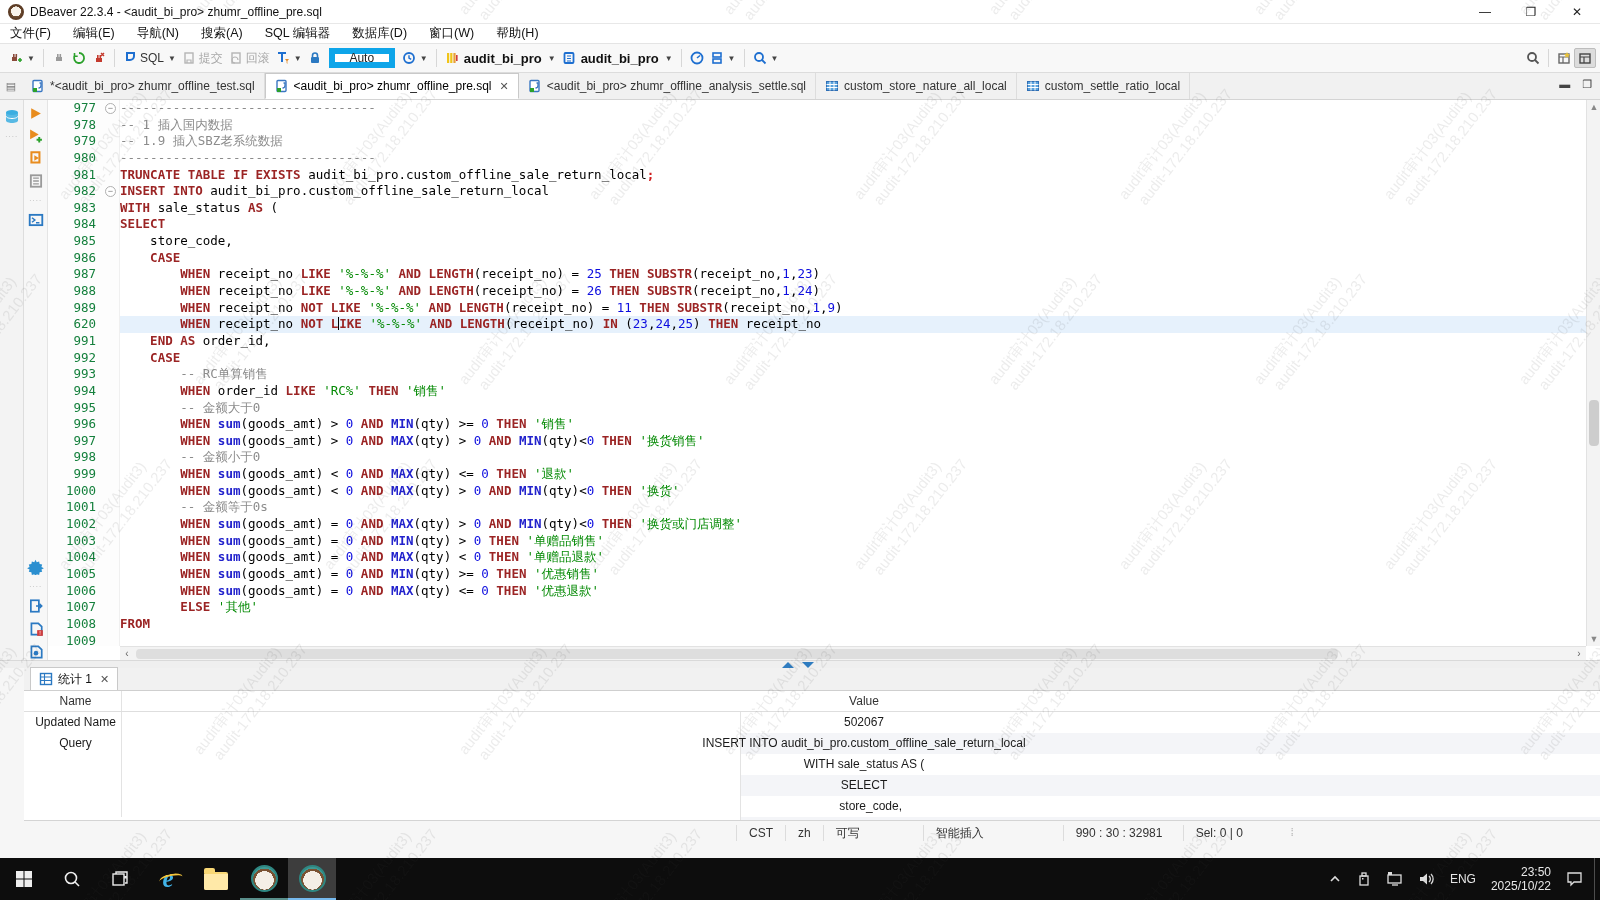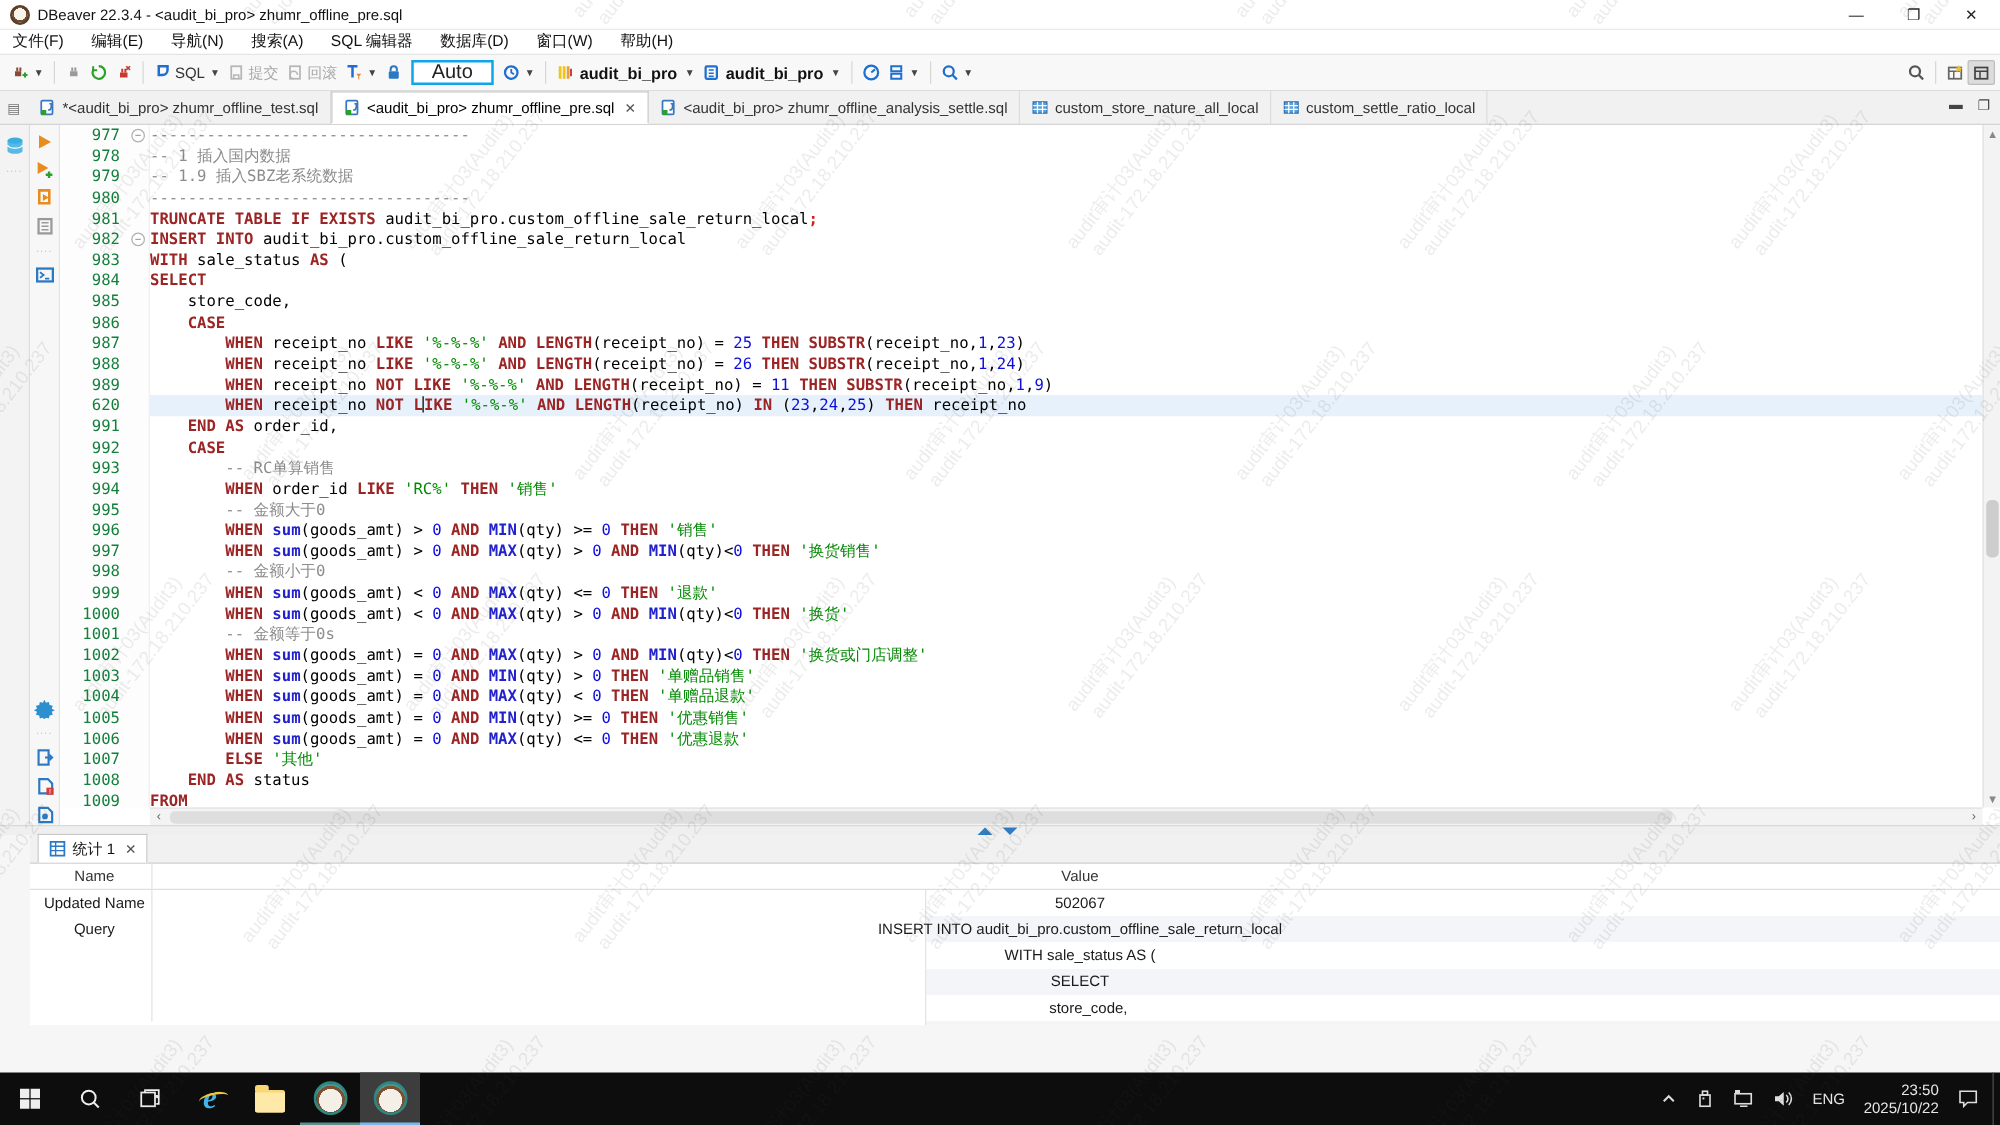--- a/index.html
+++ b/index.html
@@ -14,21 +14,21 @@
 
   
   .menubar { height:20px; background:#ffffff; display:flex; align-items:center; padding-left:10px; gap:22px; font-size:12.5px; color:#111; border-bottom:1px solid #e4e4e4; }
 
   
   .toolbar { height:29px; background:#f8f8f8; display:flex; align-items:center; padding-left:6px; border-bottom:1px solid #dcdcdc; font-size:12px; color:#333; }
   .tbtn { display:flex; align-items:center; gap:3px; padding:2px 3px; border-radius:2px; }
   .tb-sep { width:1px; height:18px; background:#d7d7d7; margin:0 5px; }
   .dd { font-size:8px; color:#444; margin-left:1px; }
   .disabled { color:#a8a8a8; }
-  .autobox { border:2px solid #0ea5e9; background:#fff; width:66px; height:20px; display:flex; align-items:center; justify-content:center; font-size:16px; color:#222; margin:0 4px; }
+  .autobox { border:6px solid #0ea5e9; background:#fff; width:66px; height:20px; display:flex; align-items:center; justify-content:center; font-size:12px; color:#222; margin:0 4px; }
   .connname { font-weight:bold; font-size:13px; color:#111; margin:0 2px; }
   .toolbar svg, .tabbar svg { display:block; }
   .tb-right { margin-left:auto; display:flex; align-items:center; margin-right:4px; }
   .persp-active { background:#dcdcdc; border:1px solid #bdbdbd; border-radius:2px; }
 
   
   .tabbar { height:27px; background:#f1f1f1; display:flex; align-items:flex-end; border-bottom:1px solid #d4d4d4; position:relative; }
   .tab-lead { width:22px; height:26px; display:flex; align-items:center; justify-content:center; color:#777; font-size:11px; }
   .etab { display:flex; align-items:center; gap:5px; height:26px; padding:0 9px; font-size:12px; color:#333; border-right:1px solid #ddd; white-space:nowrap; }
   .etab.active { background:#ffffff; border:1px solid #c9c9c9; border-bottom:1px solid #fff; color:#000; }
@@ -439,21 +439,20 @@
           <div class="cl"><span class="tok-i">        </span><span class="tok-c">-- 金额小于0</span></div>
           <div class="cl"><span class="tok-i">        </span><span class="tok-k">WHEN</span><span class="tok-i"> </span><span class="tok-f">sum</span><span class="tok-i">(goods_amt) &lt; </span><span class="tok-n">0</span><span class="tok-i"> </span><span class="tok-k">AND</span><span class="tok-i"> </span><span class="tok-f">MAX</span><span class="tok-i">(qty) &lt;= </span><span class="tok-n">0</span><span class="tok-i"> </span><span class="tok-k">THEN</span><span class="tok-i"> </span><span class="tok-s">'退款'</span></div>
           <div class="cl"><span class="tok-i">        </span><span class="tok-k">WHEN</span><span class="tok-i"> </span><span class="tok-f">sum</span><span class="tok-i">(goods_amt) &lt; </span><span class="tok-n">0</span><span class="tok-i"> </span><span class="tok-k">AND</span><span class="tok-i"> </span><span class="tok-f">MAX</span><span class="tok-i">(qty) &gt; </span><span class="tok-n">0</span><span class="tok-i"> </span><span class="tok-k">AND</span><span class="tok-i"> </span><span class="tok-f">MIN</span><span class="tok-i">(qty)&lt;</span><span class="tok-n">0</span><span class="tok-i"> </span><span class="tok-k">THEN</span><span class="tok-i"> </span><span class="tok-s">'换货'</span></div>
           <div class="cl"><span class="tok-i">        </span><span class="tok-c">-- 金额等于0s</span></div>
           <div class="cl"><span class="tok-i">        </span><span class="tok-k">WHEN</span><span class="tok-i"> </span><span class="tok-f">sum</span><span class="tok-i">(goods_amt) = </span><span class="tok-n">0</span><span class="tok-i"> </span><span class="tok-k">AND</span><span class="tok-i"> </span><span class="tok-f">MAX</span><span class="tok-i">(qty) &gt; </span><span class="tok-n">0</span><span class="tok-i"> </span><span class="tok-k">AND</span><span class="tok-i"> </span><span class="tok-f">MIN</span><span class="tok-i">(qty)&lt;</span><span class="tok-n">0</span><span class="tok-i"> </span><span class="tok-k">THEN</span><span class="tok-i"> </span><span class="tok-s">'换货或门店调整'</span></div>
           <div class="cl"><span class="tok-i">        </span><span class="tok-k">WHEN</span><span class="tok-i"> </span><span class="tok-f">sum</span><span class="tok-i">(goods_amt) = </span><span class="tok-n">0</span><span class="tok-i"> </span><span class="tok-k">AND</span><span class="tok-i"> </span><span class="tok-f">MIN</span><span class="tok-i">(qty) &gt; </span><span class="tok-n">0</span><span class="tok-i"> </span><span class="tok-k">THEN</span><span class="tok-i"> </span><span class="tok-s">'单赠品销售'</span></div>
           <div class="cl"><span class="tok-i">        </span><span class="tok-k">WHEN</span><span class="tok-i"> </span><span class="tok-f">sum</span><span class="tok-i">(goods_amt) = </span><span class="tok-n">0</span><span class="tok-i"> </span><span class="tok-k">AND</span><span class="tok-i"> </span><span class="tok-f">MAX</span><span class="tok-i">(qty) &lt; </span><span class="tok-n">0</span><span class="tok-i"> </span><span class="tok-k">THEN</span><span class="tok-i"> </span><span class="tok-s">'单赠品退款'</span></div>
           <div class="cl"><span class="tok-i">        </span><span class="tok-k">WHEN</span><span class="tok-i"> </span><span class="tok-f">sum</span><span class="tok-i">(goods_amt) = </span><span class="tok-n">0</span><span class="tok-i"> </span><span class="tok-k">AND</span><span class="tok-i"> </span><span class="tok-f">MIN</span><span class="tok-i">(qty) &gt;= </span><span class="tok-n">0</span><span class="tok-i"> </span><span class="tok-k">THEN</span><span class="tok-i"> </span><span class="tok-s">'优惠销售'</span></div>
           <div class="cl"><span class="tok-i">        </span><span class="tok-k">WHEN</span><span class="tok-i"> </span><span class="tok-f">sum</span><span class="tok-i">(goods_amt) = </span><span class="tok-n">0</span><span class="tok-i"> </span><span class="tok-k">AND</span><span class="tok-i"> </span><span class="tok-f">MAX</span><span class="tok-i">(qty) &lt;= </span><span class="tok-n">0</span><span class="tok-i"> </span><span class="tok-k">THEN</span><span class="tok-i"> </span><span class="tok-s">'优惠退款'</span></div>
           <div class="cl"><span class="tok-i">        </span><span class="tok-k">ELSE</span><span class="tok-i"> </span><span class="tok-s">'其他'</span></div>
-          <div class="cl"><span class="tok-i">    </span><span class="tok-k">END AS</span><span class="tok-i"> status</span></div>
           <div class="cl"><span class="tok-k">FROM</span></div>
         </div>
       <div class="vscroll">
         <span class="varrow" style="top:0">▲</span>
         <div class="vthumb" style="top:300px;height:46px"></div>
         <span class="varrow" style="bottom:0">▼</span>
       </div>
       <div class="hscroll">
         <span class="harrow" style="left:0">‹</span>
         <div class="hthumb"></div>
@@ -497,20 +496,30 @@
               <div class="gval-line" style="white-space: pre;">INSERT INTO audit_bi_pro.custom_offline_sale_return_local</div>
               <div class="gval-line" style="white-space: pre;">WITH sale_status AS (</div>
               <div class="gval-line" style="white-space: pre;">SELECT</div>
               <div class="gval-line" style="white-space: pre;">    store_code,</div>
             </span>
           </div>
         </div>
     </div>
   </div>
 
+  <div class="statusbar">
+    <span class="sb-spacer"></span>
+    <span class="sb-item">CST</span>
+    <span class="sb-item">zh</span>
+    <span class="sb-item" style="min-width:100px">可写</span>
+    <span class="sb-item" style="min-width:140px">智能插入</span>
+    <span class="sb-item" style="min-width:120px">990 : 30 : 32981</span>
+    <span class="sb-item" style="min-width:90px">Sel: 0 | 0</span>
+    <span class="sb-grip">⁞</span>
+  </div>
 </div>
 
 <div class="taskbar">
   <span class="tk">
       <svg width="18" height="18" viewBox="0 0 18 18">
         <rect x="1" y="1" width="7.5" height="7.5" fill="#eee"></rect>
         <rect x="9.5" y="1" width="7.5" height="7.5" fill="#eee"></rect>
         <rect x="1" y="9.5" width="7.5" height="7.5" fill="#eee"></rect>
         <rect x="9.5" y="9.5" width="7.5" height="7.5" fill="#eee"></rect>
       </svg>

